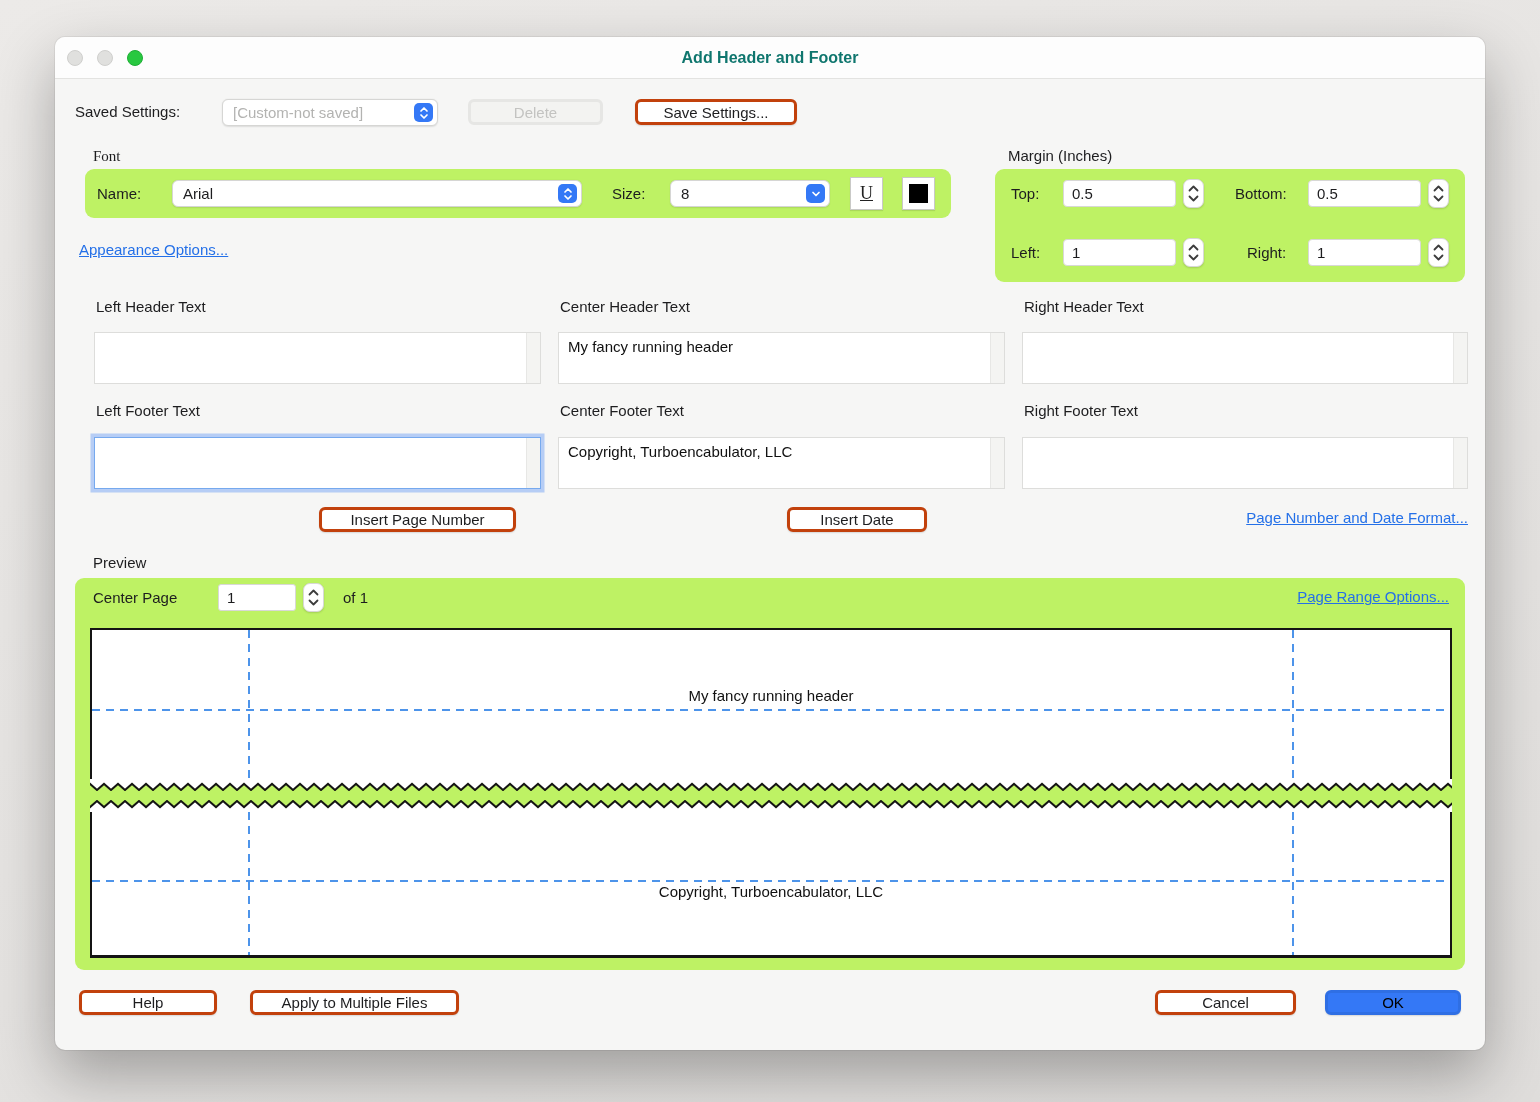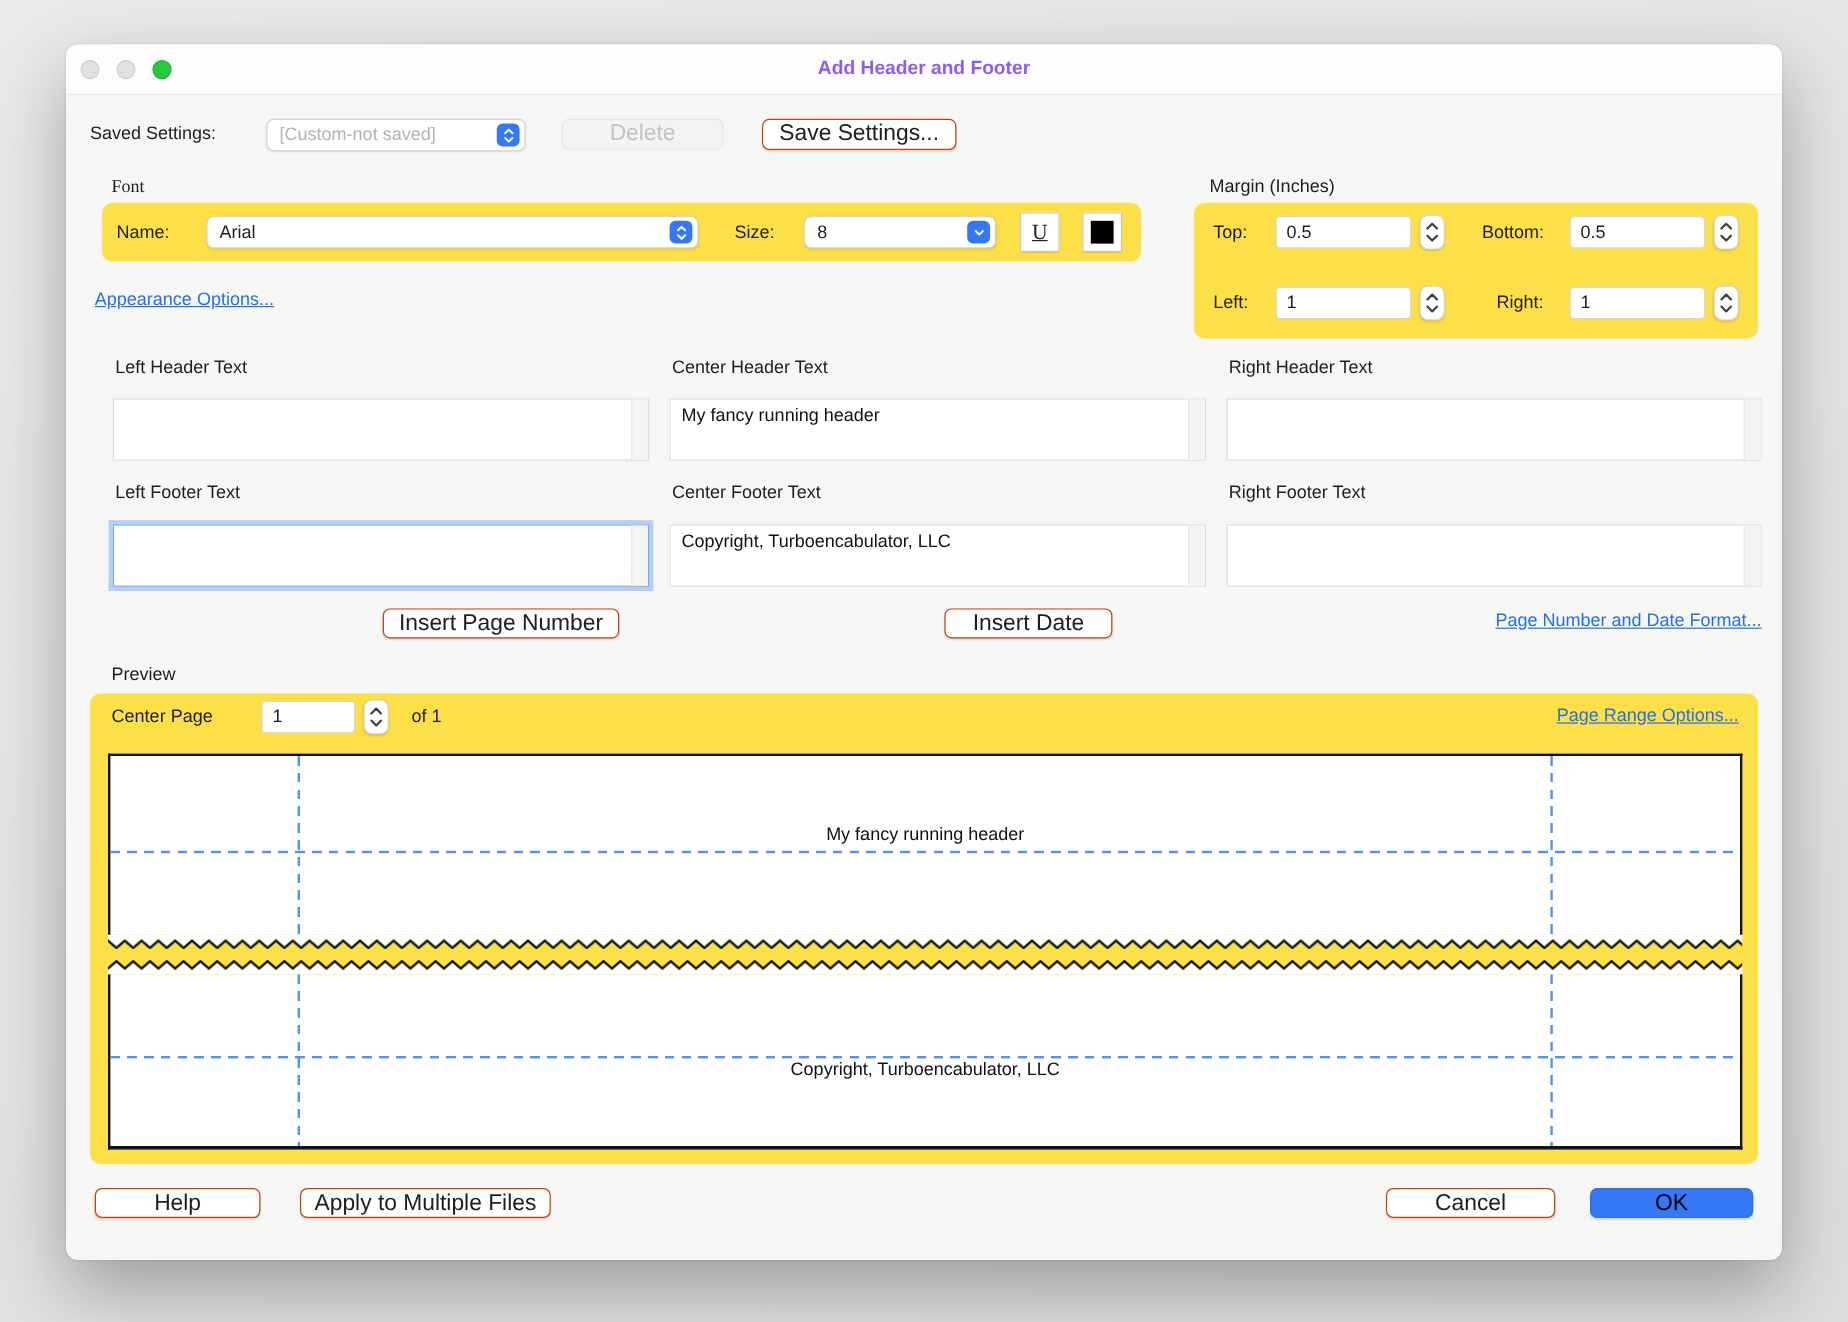--- a/index.html
+++ b/index.html
@@ -16,28 +16,28 @@
     box-shadow:0 25px 60px rgba(0,0,0,.30), 0 0 0 1px rgba(0,0,0,.06);
   }
   .titlebar {
     position:absolute; left:0; top:0; width:100%; height:42px;
     background:#fdfdfd; border-bottom:1px solid #e3e3e1;
     border-radius:10px 10px 0 0;
   }
   .titlebar .title {
     position:absolute; left:0; right:0; top:0; height:42px;
     display:flex; align-items:center; justify-content:center;
-    font-weight:700; font-size:16px; color:#8b5cf6;
+    font-weight:700; font-size:16px; color:#0f766e;
   }
   .light { position:absolute; top:13px; width:16px; height:16px; border-radius:50%; }
   .light.gray { background:#e0e0de; border:1px solid #cfcfcd; }
   .light.green { background:#28c840; border:1px solid #1fae36; }
 
   .lbl { position:absolute; height:20px; line-height:20px; white-space:nowrap; }
-  .group { position:absolute; background:#fde047; border-radius:9px; }
+  .group { position:absolute; background:#bef264; border-radius:9px; }
 
   .sel {
     position:absolute; height:27px; background:#fff; border:1px solid #d6d6d4;
     border-radius:6px; display:flex; align-items:center; justify-content:space-between;
     padding:0 4px 0 10px; box-shadow:0 .5px 1.5px rgba(0,0,0,.10); cursor:default;
   }
   .sel .cap {
     width:19px; height:19px; border-radius:5px; background:#3478f6;
     display:flex; align-items:center; justify-content:center; flex:none;
   }
@@ -50,23 +50,23 @@
     color:#1d1d1f; outline:none;
   }
   .spin {
     position:absolute; width:21px; height:29px; background:#fff;
     border:1px solid #d8d8d6; border-radius:7px;
     box-shadow:0 1px 2px rgba(0,0,0,.14);
     display:flex; flex-direction:column; align-items:center; justify-content:center; gap:3px;
   }
   .btn {
     position:absolute; height:26px; border-radius:6px; background:#fff;
-    border:1px solid #c2410c; box-shadow:0 1px 1.5px rgba(0,0,0,.12);
+    border:3px solid #c2410c; box-shadow:0 1px 1.5px rgba(0,0,0,.12);
     display:flex; align-items:center; justify-content:center;
-    font-size:19px; color:#1d1d1f; padding:0 12px; cursor:default; white-space:nowrap;
+    font-size:15px; color:#1d1d1f; padding:0 12px; cursor:default; white-space:nowrap;
   }
   .btn.primary { background:#3478f6; border-color:#2f6fe4; color:#000000; }
   .btn.disabled { color:#c3c3c1; background:#f3f3f1; border-color:#e6e6e4; box-shadow:none; }
   .link { position:absolute; color:#2470e8; text-decoration:underline; white-space:nowrap; cursor:pointer; }
 
   .ta-wrap { position:absolute; height:52px; background:#fff; border:1px solid #dddddb; }
   .ta-wrap textarea {
     position:absolute; inset:0; border:none; outline:none; resize:none; background:transparent;
     font:15px "Liberation Sans","DejaVu Sans",sans-serif; color:#111;
     padding:5px 22px 5px 9px; overflow:hidden;

